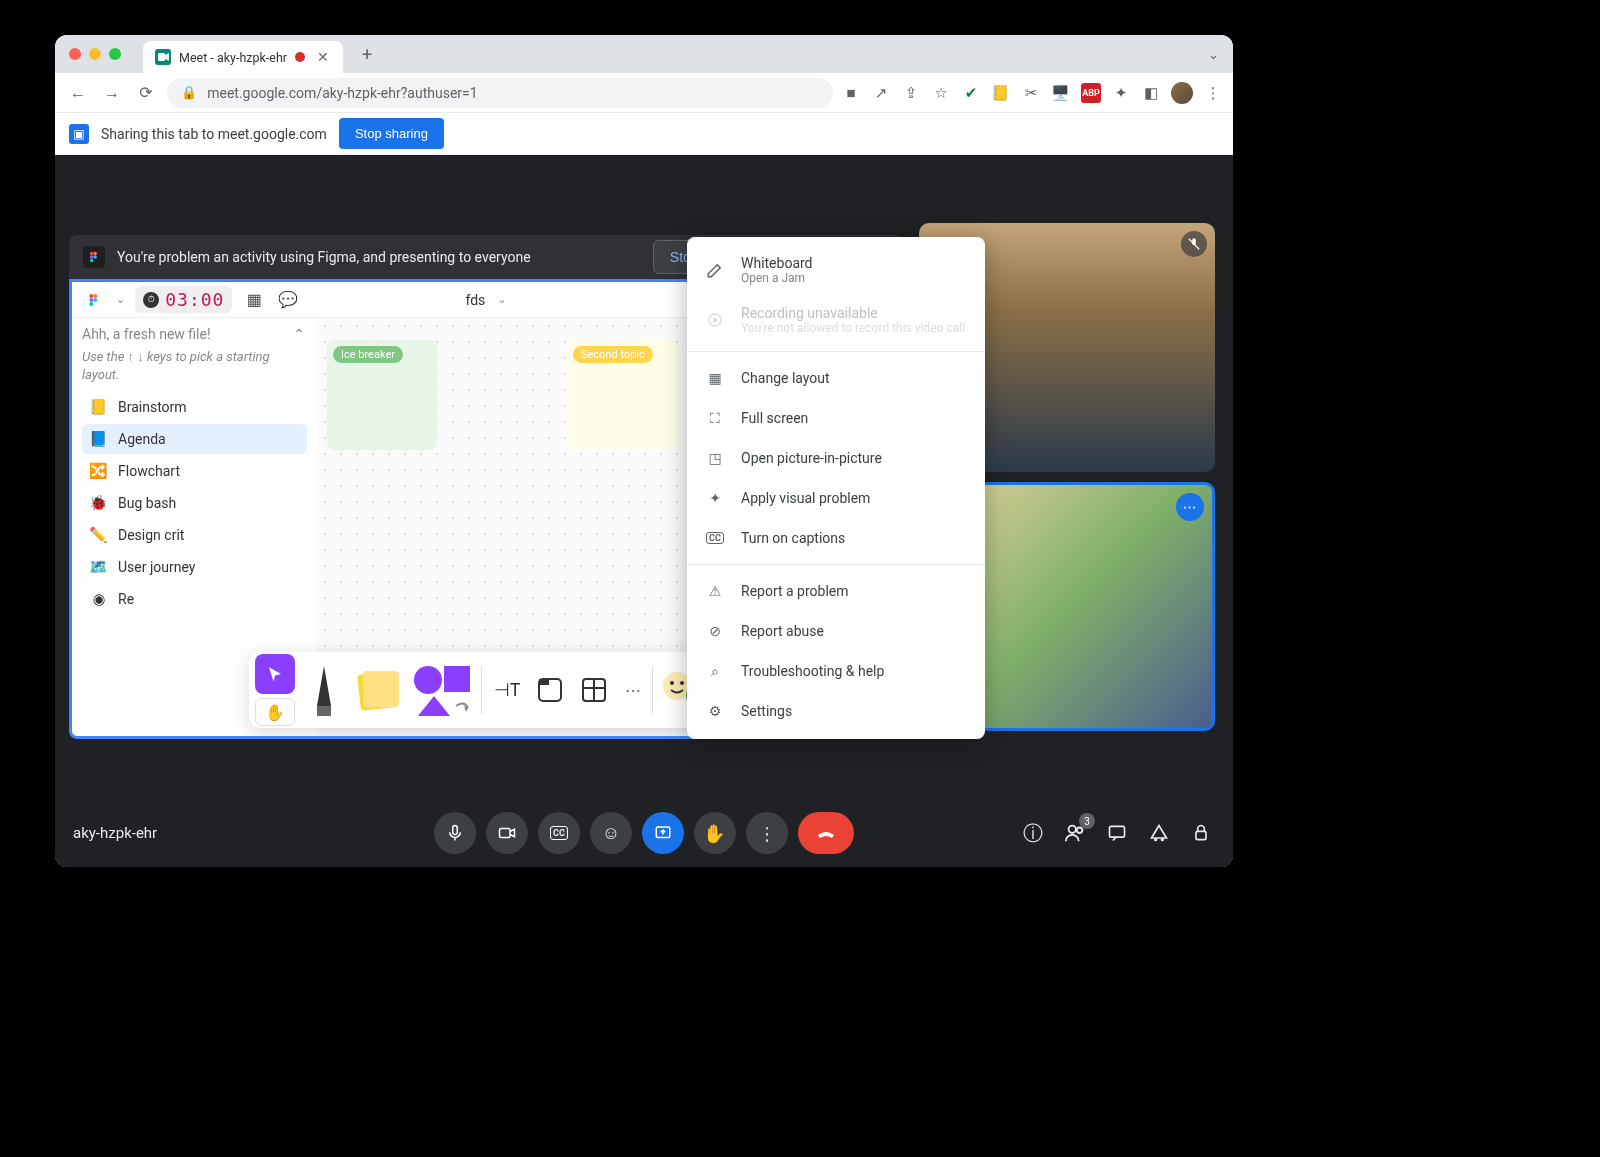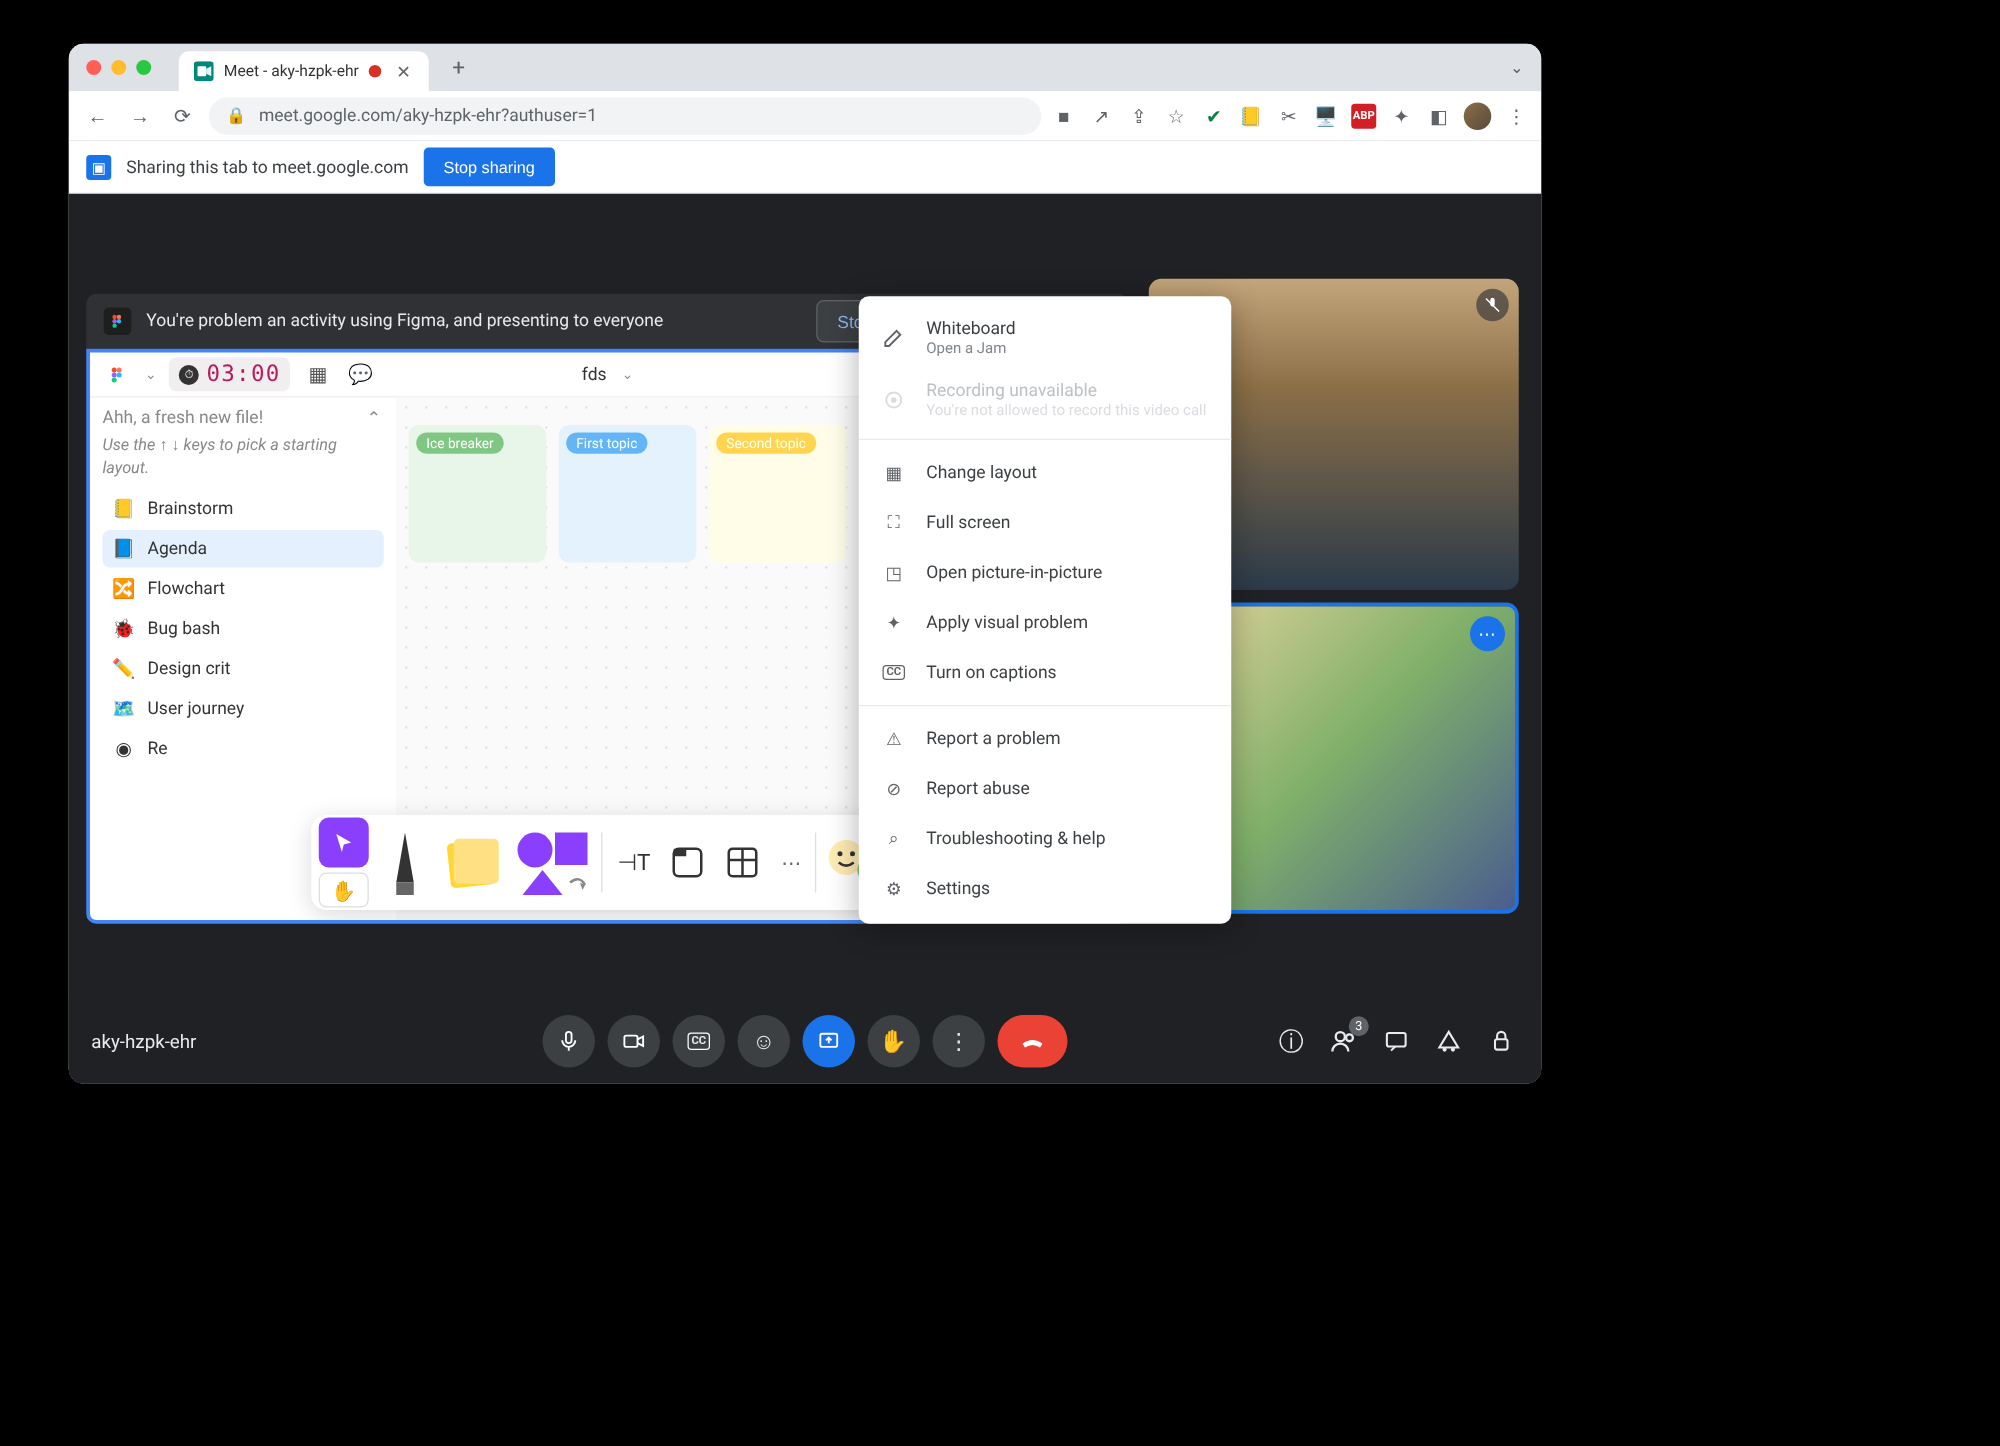--- a/index.html
+++ b/index.html
@@ -258,21 +258,20 @@
             </div>
           <div class="tpl-item">
               <span class="tpl-ic">◉</span>
               <span>Re</span>
             </div>
         </div>
 
         <div class="fg-canvas">
           <div class="canvas-label">figma team</div>
           <div class="card c1"><span class="tag">Ice breaker</span></div>
-          <div class="card c2"><span class="tag">First topic</span></div>
           <div class="card c3"><span class="tag">Second topic</span></div>
         </div>
       </div>
 
       <div class="fg-toolbar">
         <div style="display:flex;flex-direction:column;gap:4px;">
           <div class="tool cursor">
             <svg width="18" height="18" viewBox="0 0 24 24">
                 <path d="M4 3 L20 12 L12 14 L10 22 Z" fill="#fff"></path>
               </svg>

